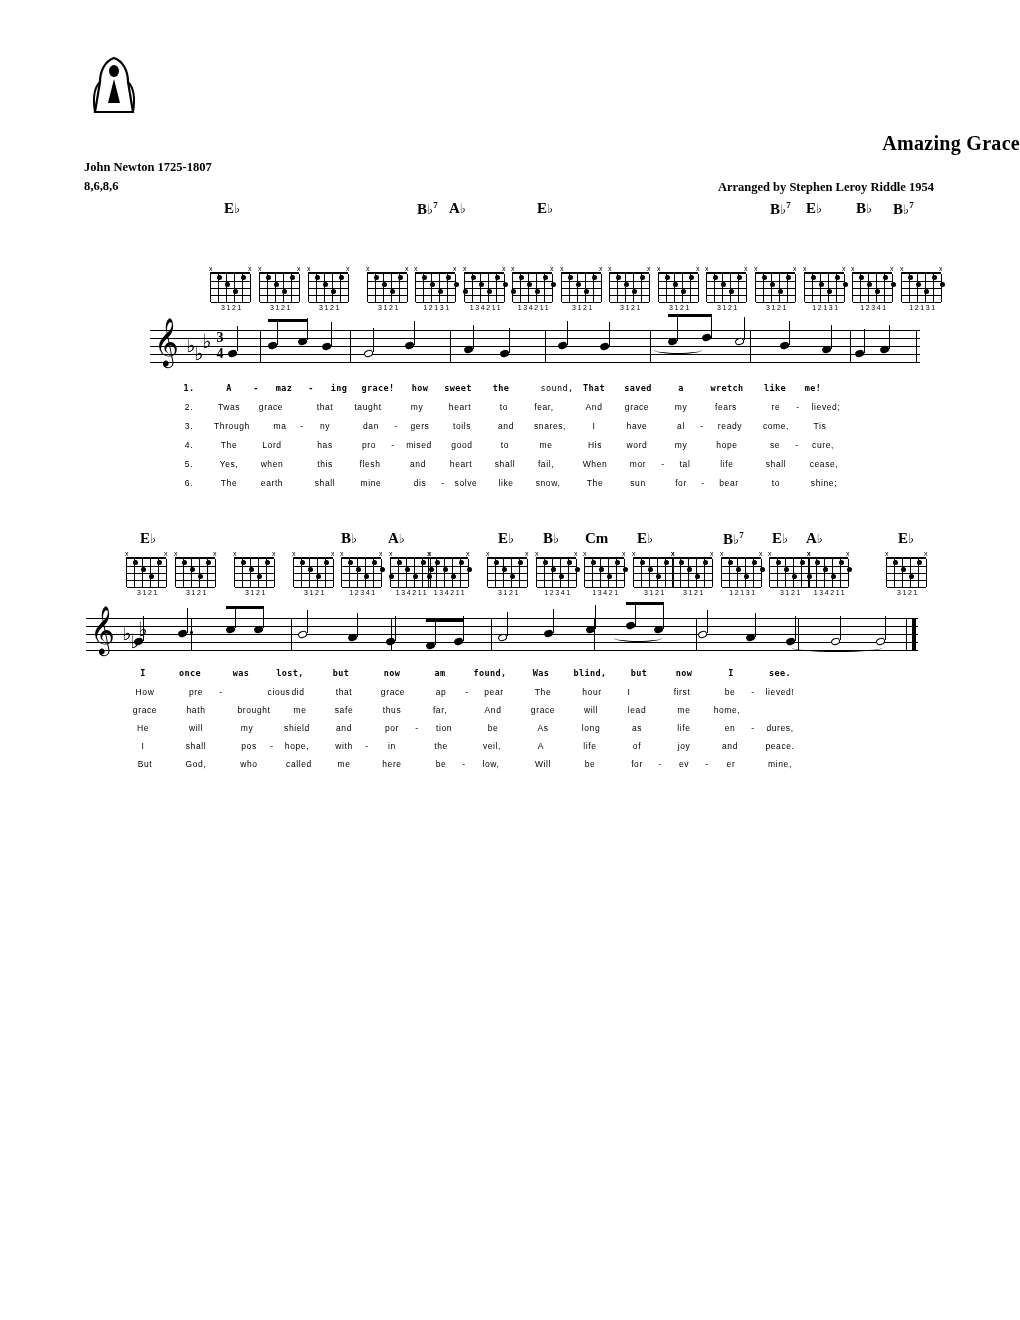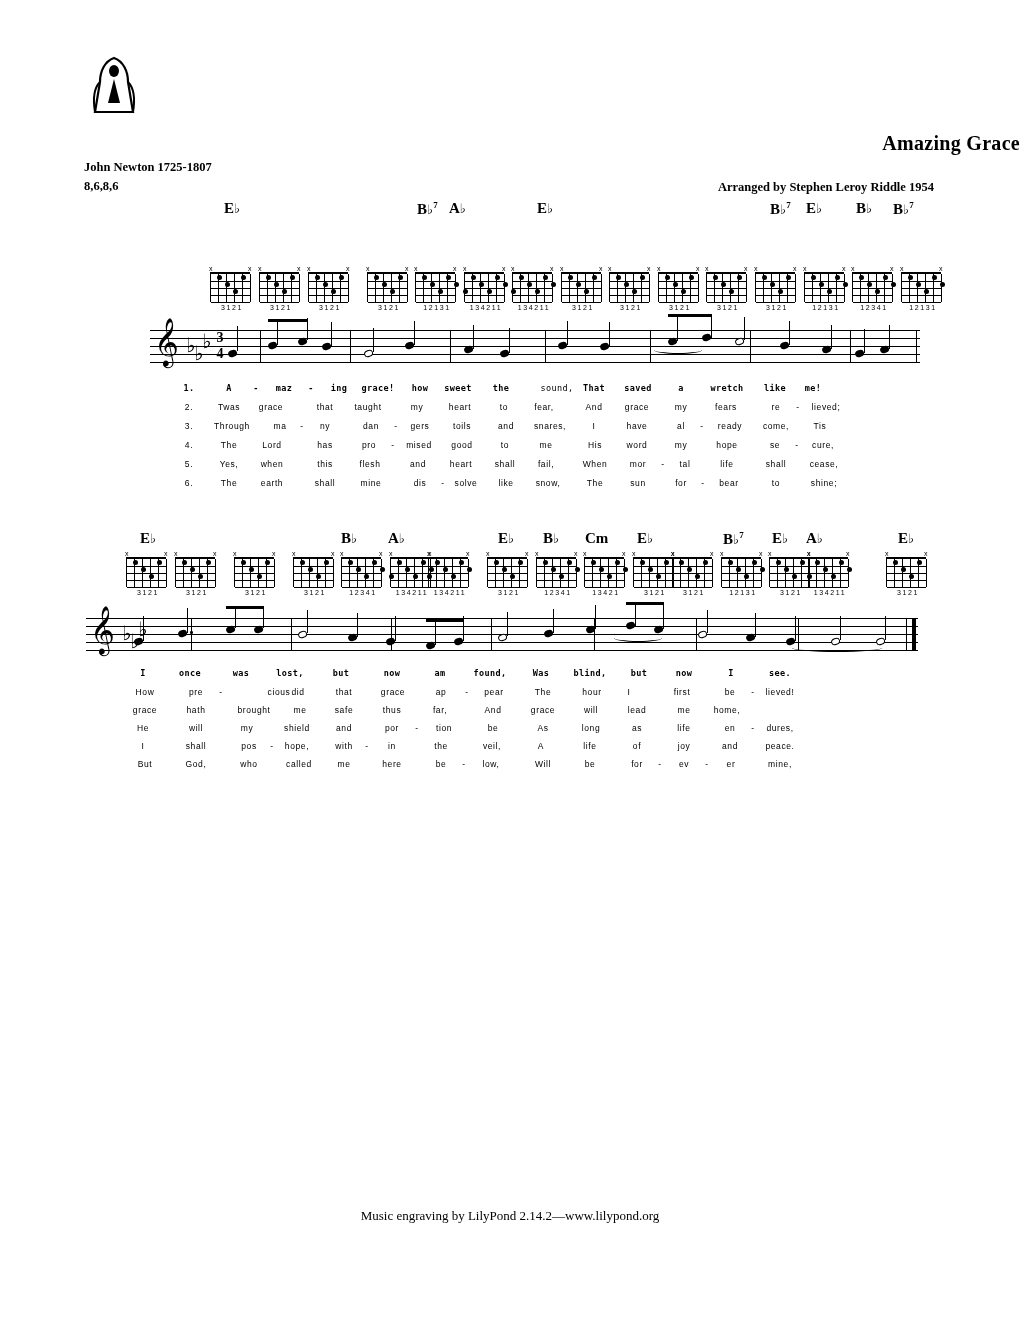--- a/index.html
+++ b/index.html
@@ -1242,14 +1242,13 @@
       <div class="lyr" style="left: 543px; top: 759px;">Will</div>
       <div class="lyr" style="left: 590px; top: 759px;">be</div>
       <div class="lyr" style="left: 637px; top: 759px;">for</div>
       <div class="lyr" style="left: 660px; top: 759px;">-</div>
       <div class="lyr" style="left: 684px; top: 759px;">ev</div>
       <div class="lyr" style="left: 707px; top: 759px;">-</div>
       <div class="lyr" style="left: 731px; top: 759px;">er</div>
       <div class="lyr" style="left: 780px; top: 759px;">mine,</div>
     </div>
 
-  <div class="footer">Music engraving by LilyPond 2.14.2—www.lilypond.org</div>
 </div>
 
 </body></html>

